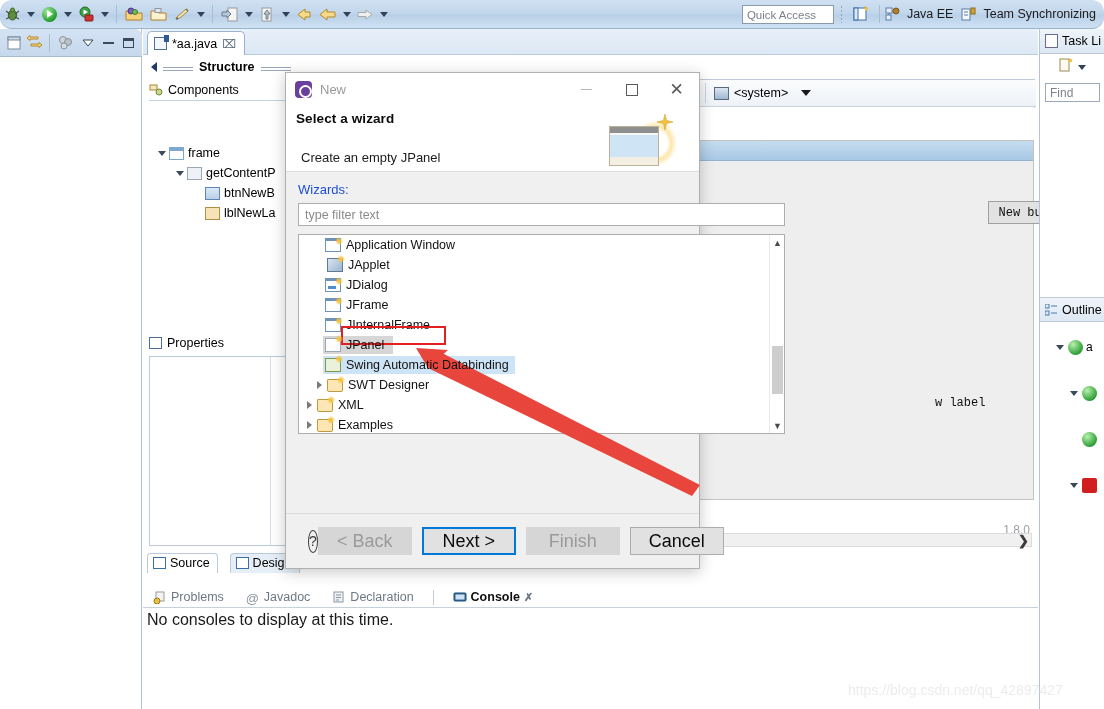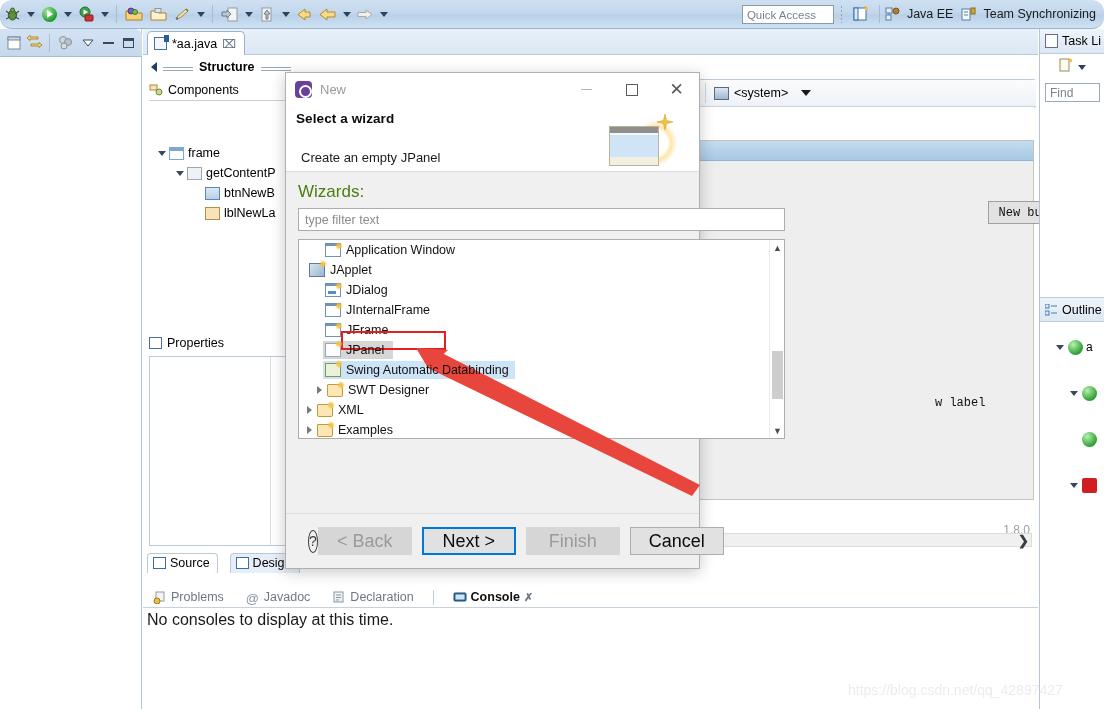--- a/index.html
+++ b/index.html
@@ -275,21 +275,21 @@
     border: 1px solid #b9b39a; }
   .art-win-top { position: absolute; left: 0; top: 0; width: 100%; height: 6px;
     background: #8f8f8f; }
   .art-star { position: absolute; right: 4px; top: 0; width: 16px; height: 16px; }
   .art-glow { position: absolute; right: 0; top: 6px; width: 42px; height: 46px;
     border-radius: 50%;
     background: radial-gradient(closest-side, rgba(255,216,120,0) 55%, rgba(255,208,96,0.55) 72%, rgba(255,208,96,0) 100%);
   }
 
   .dlg-body { padding: 10px 12px 0 12px; background: #f0f0f0; }
-  .dlg-label { font-size: 17px; color: #4d7c0f; margin-bottom: 6px; }
+  .dlg-label { font-size: 13px; color: #1d4ed8; margin-bottom: 6px; }
   .filter-input {
     width: 487px; height: 23px; background: #fff; border: 1px solid #adadad;
     font-size: 12.5px; color: #8b8b8b; padding: 3px 6px; line-height: 16px;
   }
   .wizard-list {
     position: relative; width: 487px; height: 200px; margin-top: 8px;
     background: #fff; border: 1px solid #adadad; overflow: hidden;
   }
   .wl-row { display: flex; align-items: center; height: 20px; padding-left: 4px; position: relative; }
   .wl-chev { width: 16px; display: flex; align-items: center; justify-content: center; }
@@ -776,38 +776,38 @@
       <div class="dlg-label">Wizards:</div>
       <div class="filter-input">type filter text</div>
 
       <div class="wizard-list">
 
         <div class="wl-row" style="padding-left:26px">
           <span class="wl-ico ic-wiz ic-wiz-star"></span>
           <span class="wl-text">Application Window</span>
         </div>
 
-        <div class="wl-row" style="padding-left:10px">
+        <div class="wl-row" style="padding-left:28px">
           <span class="wl-ico ic-applet ic-wiz-star"></span>
           <span class="wl-text">JApplet</span>
         </div>
 
         <div class="wl-row" style="padding-left:26px">
           <span class="wl-ico ic-dialog ic-wiz-star"></span>
           <span class="wl-text">JDialog</span>
         </div>
 
         <div class="wl-row" style="padding-left:26px">
           <span class="wl-ico ic-wiz ic-wiz-star"></span>
-          <span class="wl-text">JInternalFrame</span>
+          <span class="wl-text">JFrame</span>
         </div>
 
         <div class="wl-row" style="padding-left:26px">
           <span class="wl-ico ic-wiz ic-wiz-star"></span>
-          <span class="wl-text">JFrame</span>
+          <span class="wl-text">JInternalFrame</span>
         </div>
 
         <div class="wl-row" style="padding-left:26px">
           <span class="wl-selected-gray" style="position:absolute;left:24px;top:1px;width:70px;height:18px"></span>
           <span class="wl-ico ic-jpanel ic-wiz-star" style="z-index:1"></span>
           <span class="wl-text" style="z-index:1">JPanel</span>
         </div>
 
         <div class="wl-row" style="padding-left:26px">
           <span class="wl-selected-blue" style="position:absolute;left:24px;top:1px;width:192px;height:18px"></span>

